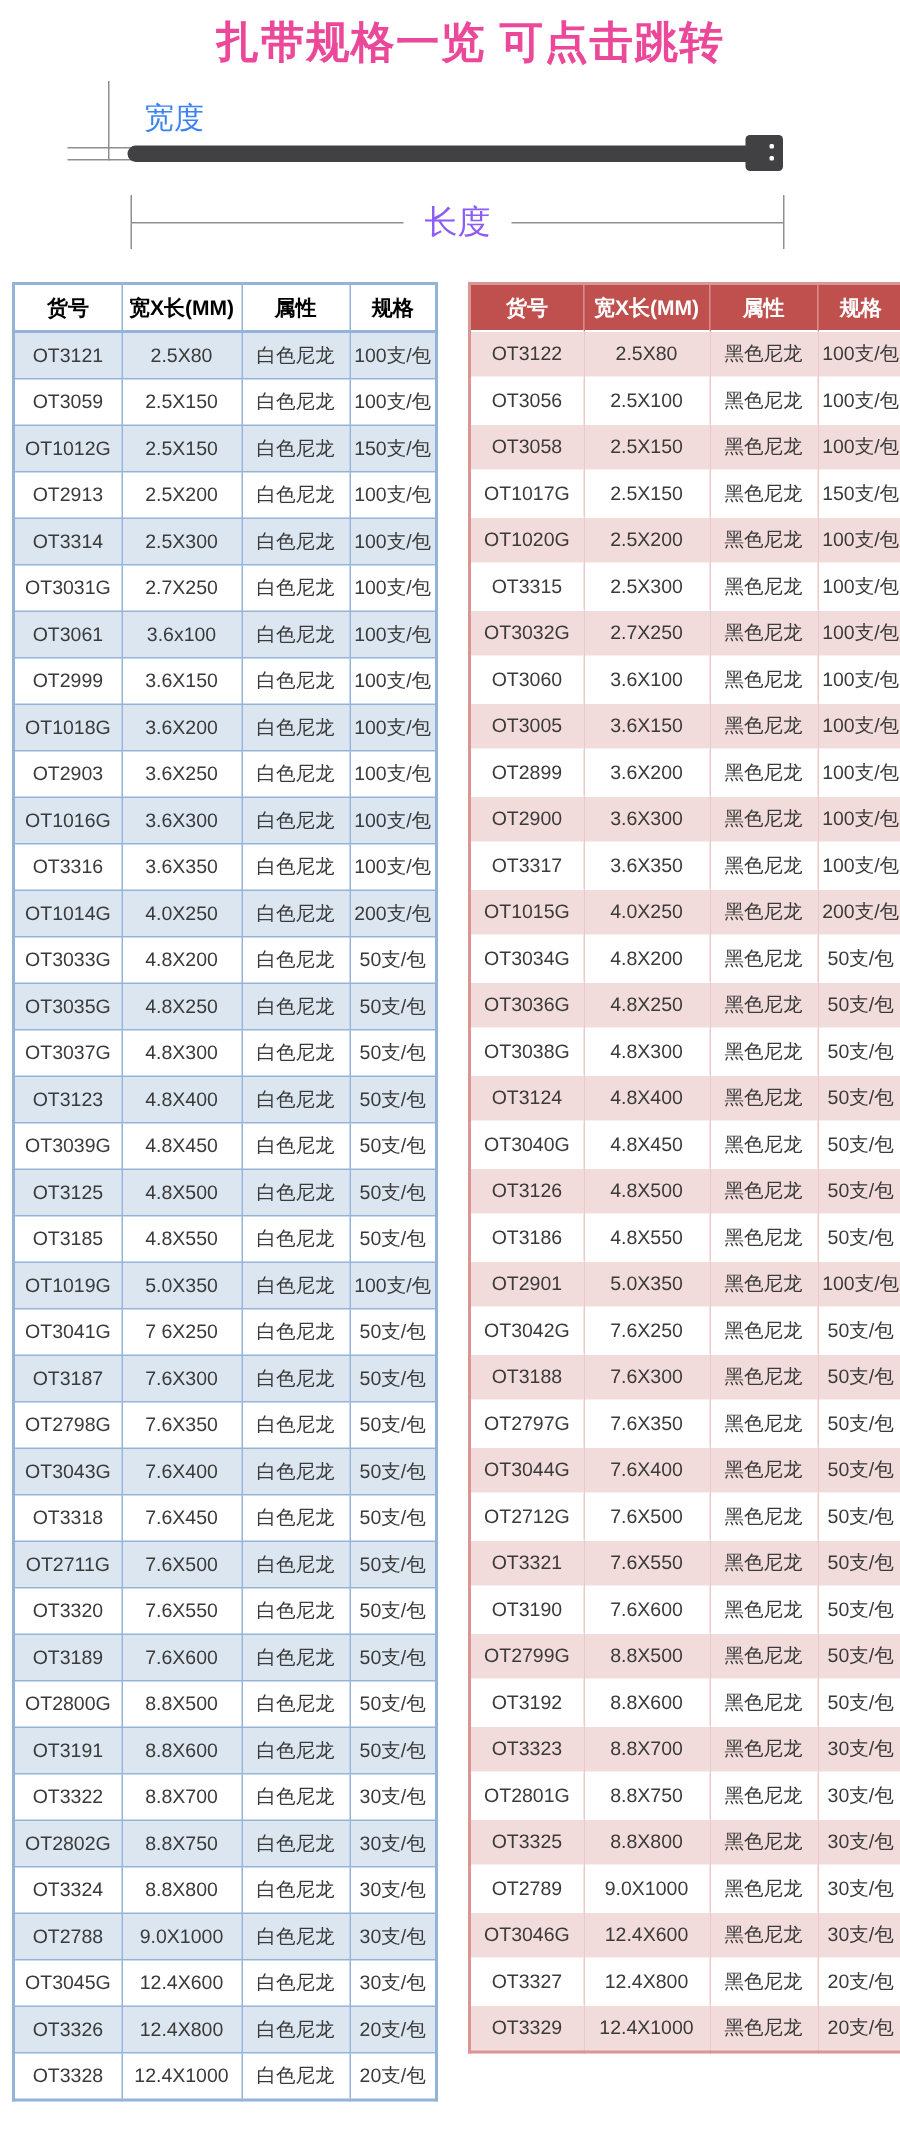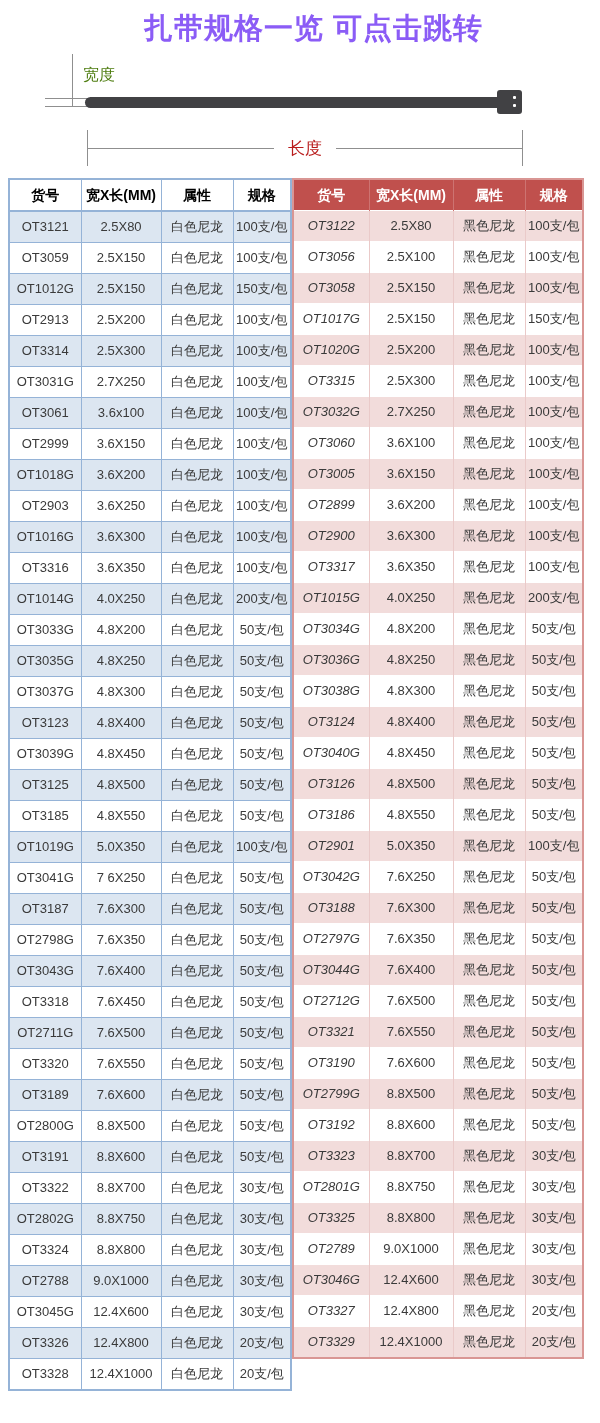--- a/index.html
+++ b/index.html
@@ -3,61 +3,61 @@
 <meta charset="utf-8">
 <style>
   html,body { margin:0; padding:0; }
   body {
     width:600px; height:1423px; background:#ffffff;
     font-family:"Liberation Sans", sans-serif;
     -webkit-font-smoothing:antialiased;
   }
   
   .title {
-    text-align:center; font-size:29px; font-weight:bold; color:#8b5cf6;
+    text-align:center; font-size:29px; font-weight:bold; color:#ec4899;
     padding-top:9px; margin:0; letter-spacing:1px;padding-left:27px;
   }
   
   .diagram { position:relative; height:118px; margin-top:5px; }
   .dim-vline  { position:absolute; left:72px; top:0; width:1px; height:53px; background:#8f8f8f; }
-  .width-label { position:absolute; left:83px; top:11px; font-size:16px; color:#4d7c0f; }
+  .width-label { position:absolute; left:96px; top:11px; font-size:20px; color:#3b82f6; }
   .tail-top    { position:absolute; left:45px; top:44px; width:44px; height:1px; background:#8f8f8f; }
   .tail-bottom { position:absolute; left:45px; top:52px; width:44px; height:1px; background:#8f8f8f; }
   .strap { position:absolute; left:85px; top:43px; width:414px; height:11px;
            background:#414144; border-radius:6px 0 0 6px; }
   .head  { position:absolute; left:497px; top:36px; width:25px; height:24px;
            background:#414144; border-radius:3px; }
   .head .slot-dot { position:absolute; left:16px; width:3px; height:3px; background:#ffffff; border-radius:1px; }
   .head .slot-dot.d1 { top:6px; } .head .slot-dot.d2 { top:14px; }
   .length-dim { position:absolute; left:87px; right:77px; top:76px; height:36px;
                 display:flex; align-items:center; }
   .length-dim .tick { width:1px; height:36px; background:#8f8f8f; }
   .length-dim .line { flex:1; height:1px; background:#8f8f8f; }
-  .length-label { padding:0 14px; font-size:17px; color:#b91c1c; }
+  .length-label { padding:0 14px; font-size:22px; color:#8b5cf6; }
   
-  .tables { display:flex; padding:0 8px; gap:0; margin-top:6px; align-items:flex-start; }
+  .tables { display:flex; padding:0 8px; gap:20px; margin-top:16px; align-items:flex-start; }
   table { border-collapse:collapse; table-layout:fixed; }
   th, td {
     text-align:center; padding:0; height:30px; line-height:30px;
     font-size:13px; white-space:nowrap; overflow:hidden;
   }
   td { color:#3a3a3a; }
   
   .tbl-white { width:282px; border:2px solid #95b3d7; }
   .tbl-white th { background:#ffffff; color:#000000; font-weight:bold; font-size:14px;
                   border:1px solid #95b3d7; border-bottom:2px solid #95b3d7; }
   .tbl-white td { border:1px solid #95b3d7; background:#ffffff; }
   .tbl-white tbody tr:nth-child(odd) td { background:#dce6f1; }
   
   .tbl-black { width:290px; border:2px solid #d99694; }
   .tbl-black th { background:#c0504d; color:#ffffff; font-weight:bold; font-size:14px;
                   border-left:1px solid #cd7371; }
   .tbl-black th:first-child { border-left:none; }
   .tbl-black td { background:#ffffff; border-left:1px solid #eacac9; border-top:1px solid #ffffff; }
-  .tbl-black td:first-child { border-left:none;font-style:italic; }
+  .tbl-black td:first-child { border-left:none; }
   .tbl-black tbody tr:nth-child(odd) td { background:#f2dcdb; }
 </style>
 </head>
 <body>
 
 <h1 class="title">扎带规格一览 可点击跳转</h1>
 
 <div class="diagram">
   <div class="dim-vline"></div>
   <div class="width-label">宽度</div>

